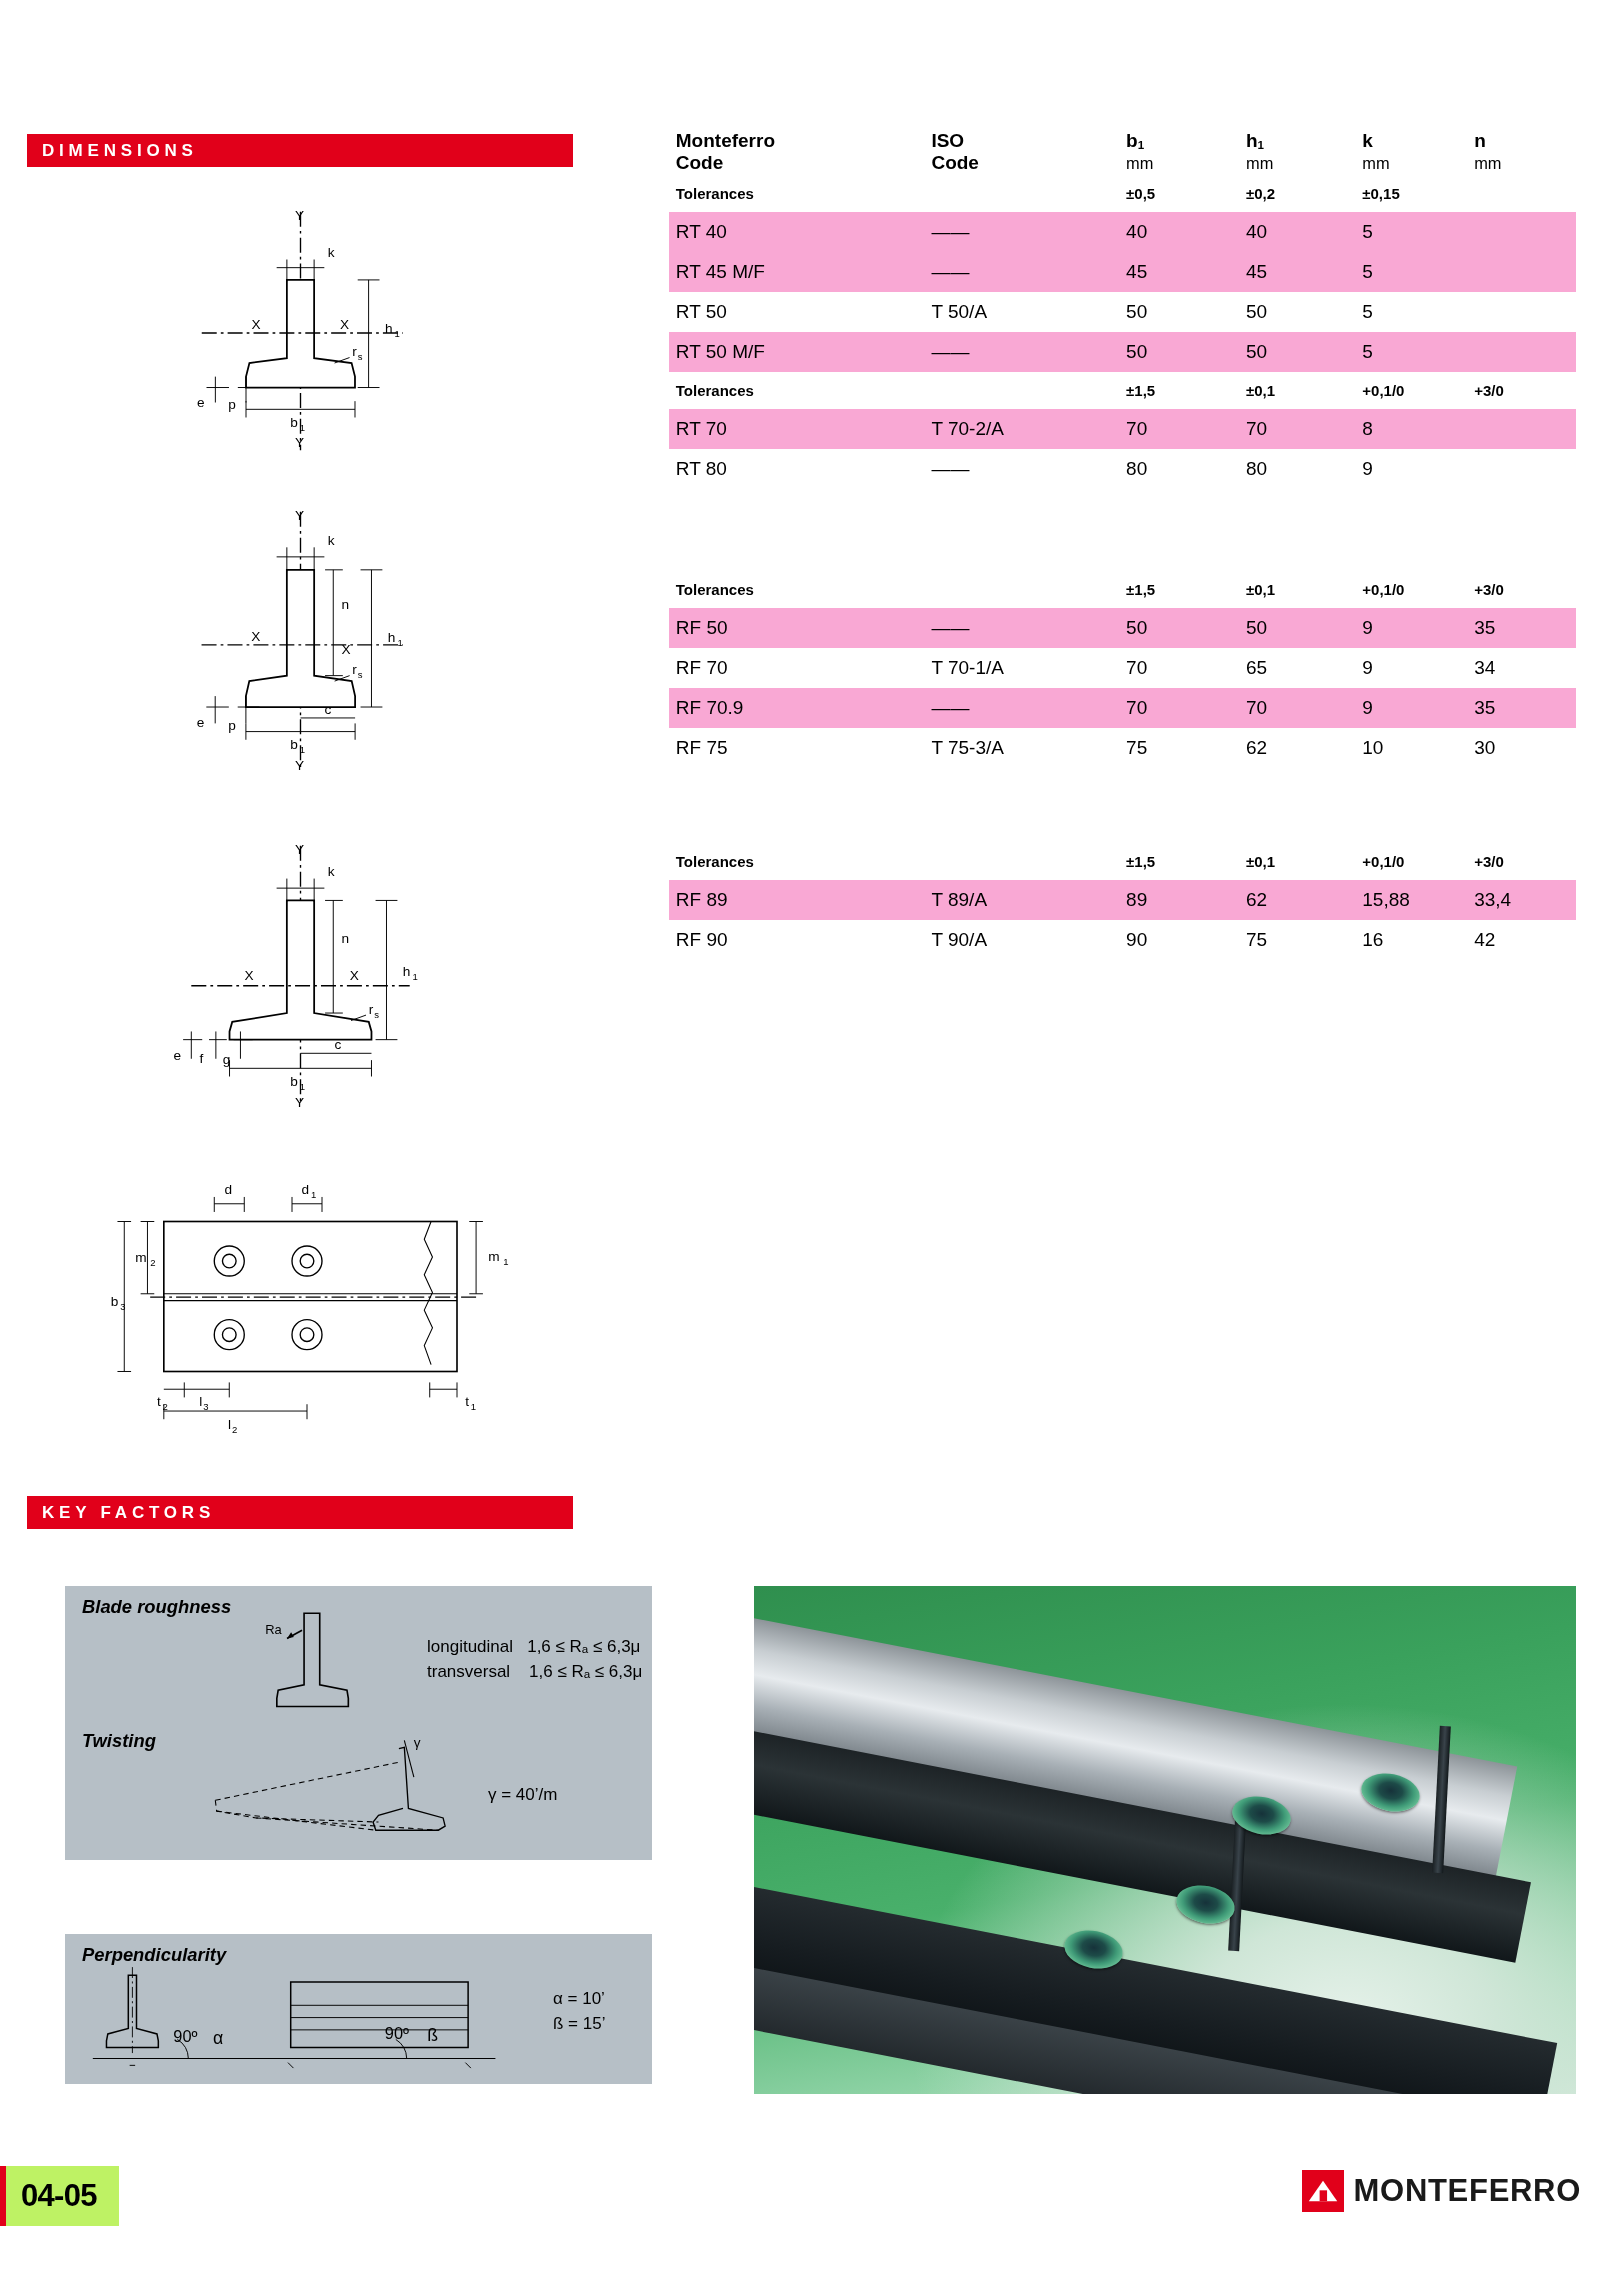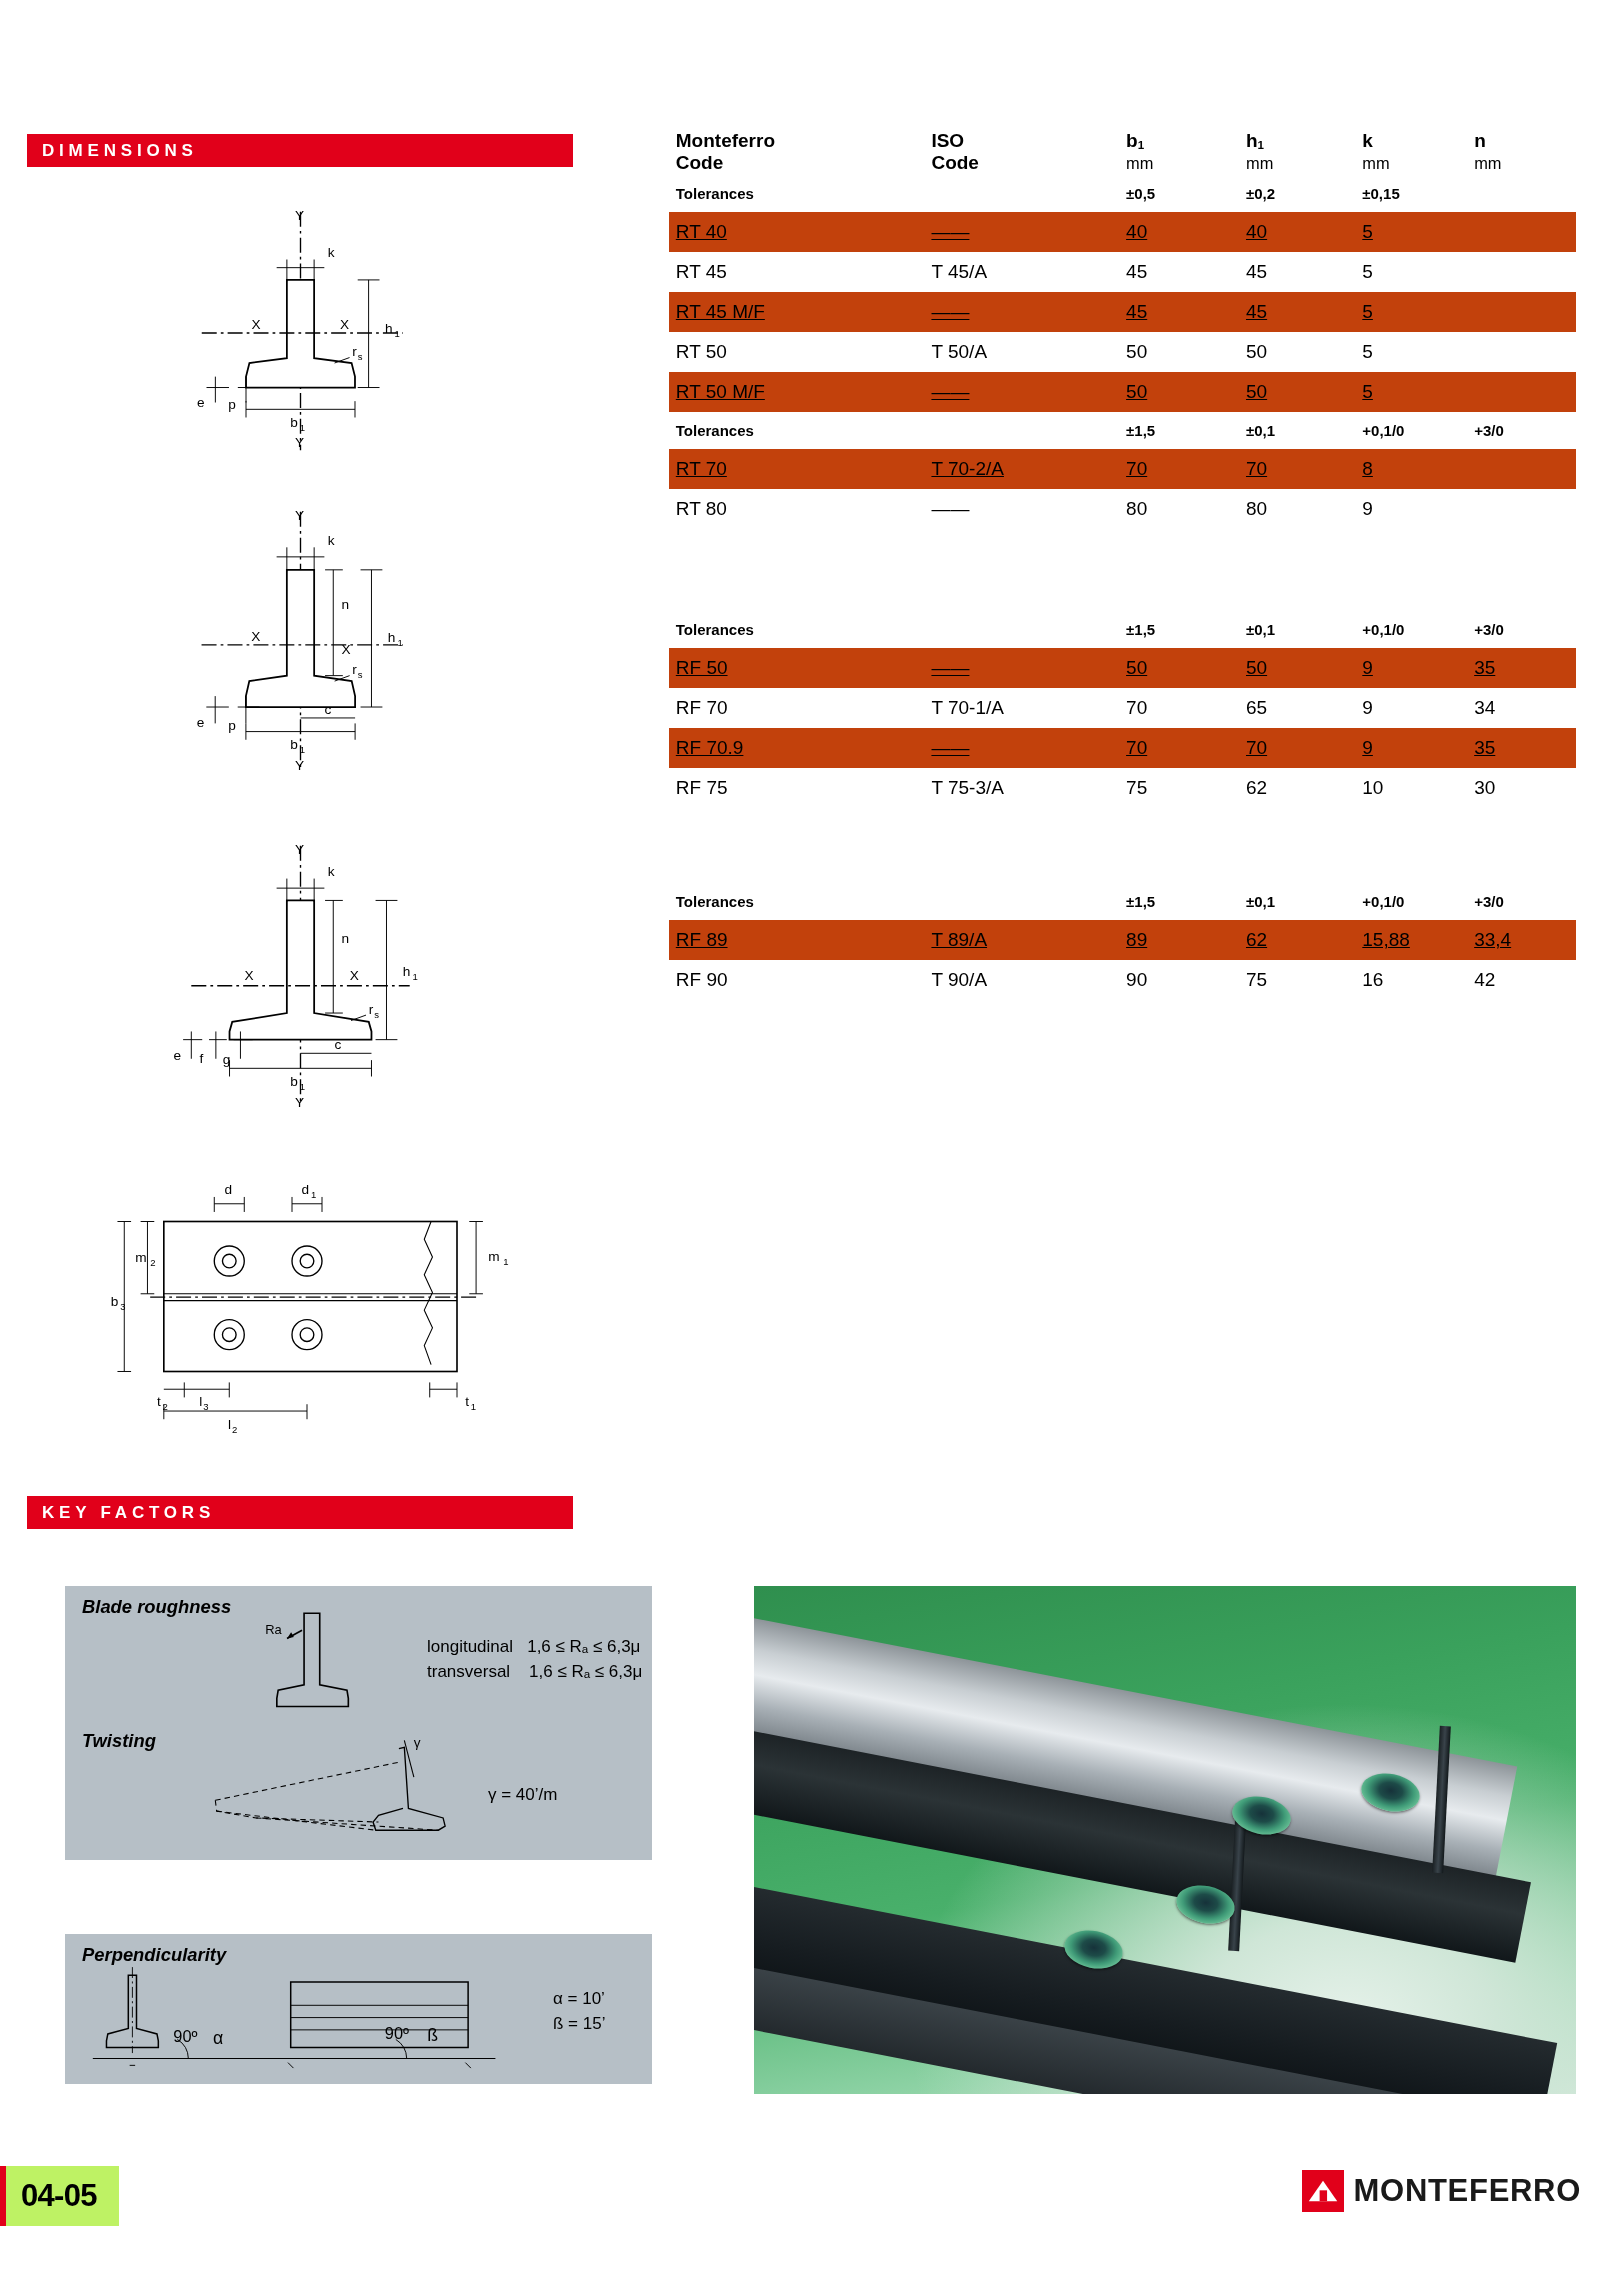--- a/index.html
+++ b/index.html
@@ -66,21 +66,21 @@
     font-weight: normal;
     font-size: 16.4px;
   }
   tr.data td { height: 40px; line-height: 40px; font-size: 19px; }
   tr.tol td {
     height: 37px;
     line-height: 37px;
     font-size: 15px;
     font-weight: bold;
   }
-  tr.shaded { background: #c2410c; text-decoration: underline; }
+  tr.shaded { background: #f9a8d4; }
   tr.spacer td { height: 82px; }
   tr.spacer-sm td { height: 75px; }
   .c-code  { width: 273px; padding-left: 6.8px; }
   .c-iso   { width: 211px; }
   .c-b1    { width: 130px; }
   .c-h1    { width: 126px; }
   .c-k     { width: 119px; }
   .c-n     { width: 109px; }
 
   
@@ -471,28 +471,20 @@
         <td class="c-n"></td>
       </tr>
       <tr class="data shaded">
         <td class="c-code">RT 40</td>
         <td class="c-iso">——</td>
         <td class="c-b1">40</td>
         <td class="c-h1">40</td>
         <td class="c-k">5</td>
         <td class="c-n"></td>
       </tr>
-      <tr class="data">
-        <td class="c-code">RT 45</td>
-        <td class="c-iso">T 45/A</td>
-        <td class="c-b1">45</td>
-        <td class="c-h1">45</td>
-        <td class="c-k">5</td>
-        <td class="c-n"></td>
-      </tr>
       <tr class="data shaded">
         <td class="c-code">RT 45 M/F</td>
         <td class="c-iso">——</td>
         <td class="c-b1">45</td>
         <td class="c-h1">45</td>
         <td class="c-k">5</td>
         <td class="c-n"></td>
       </tr>
       <tr class="data">
         <td class="c-code">RT 50</td>

